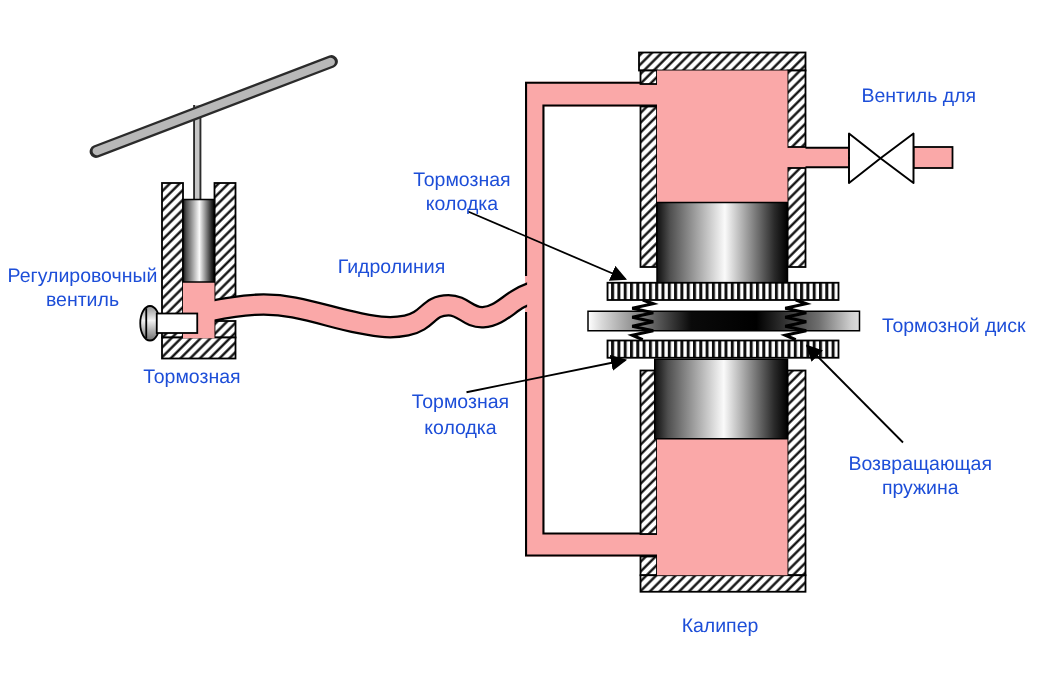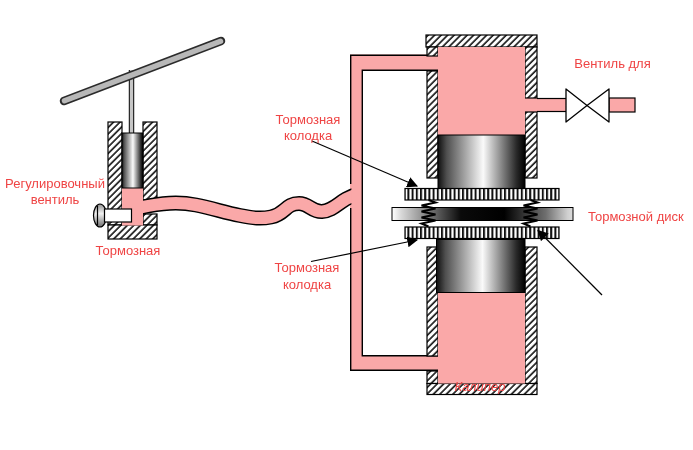--- a/index.html
+++ b/index.html
@@ -2,21 +2,21 @@
 <html><head>
 <meta charset="utf-8">
 <style>
   html,body{margin:0;padding:0;background:#fff;}
   #stage{
     position:relative;width:693px;height:450px;background:#ffffff;
     font-family:"Liberation Sans", sans-serif;overflow:hidden;
   }
   #stage svg{position:absolute;left:0;top:0;}
   .lbl{
-    position:absolute;font-size:13px;line-height:16.5px;color:#ef4444;
+    position:absolute;font-size:13px;line-height:16.5px;color:#1d4ed8;
     text-align:center;white-space:nowrap;
   }
   .lbl span{display:block;}
   .lbl.left{text-align:left;}
 </style>
 </head>
 <body>
 
 <div id="stage">
 
@@ -138,37 +138,44 @@
 
 <div class="lbl" style="left:-2px;top:175.5px;width:114px;">
   <span>Регулировочный</span>
   <span>вентиль</span>
 </div>
 
 <div class="lbl" style="left:76px;top:243px;width:104px;">
   <span>Тормозная</span>
 </div>
 
+<div class="lbl" style="left:211px;top:169.5px;width:100px;">
+  <span>Гидролиния</span>
+</div>
 
 <div class="lbl" style="left:258px;top:111.5px;width:100px;">
   <span>Тормозная</span>
   <span>колодка</span>
 </div>
 
 <div class="lbl" style="left:257px;top:260px;width:100px;">
   <span>Тормозная</span>
   <span>колодка</span>
 </div>
 
 <div class="lbl" style="left:561px;top:55.5px;width:103px;">
   <span>Вентиль для</span>
 </div>
 
 <div class="lbl left" style="left:588px;top:208.5px;width:110px;">
   <span>Тормозной диск</span>
 </div>
 
+<div class="lbl" style="left:553px;top:300.5px;width:121px;">
+  <span>Возвращающая</span>
+  <span>пружина</span>
+</div>
 
-<div class="lbl" style="left:430px;top:379px;width:100px;font-style:italic;">
+<div class="lbl" style="left:430px;top:409px;width:100px;">
   <span>Калипер</span>
 </div>
 
 </div>
 
 </body></html>

